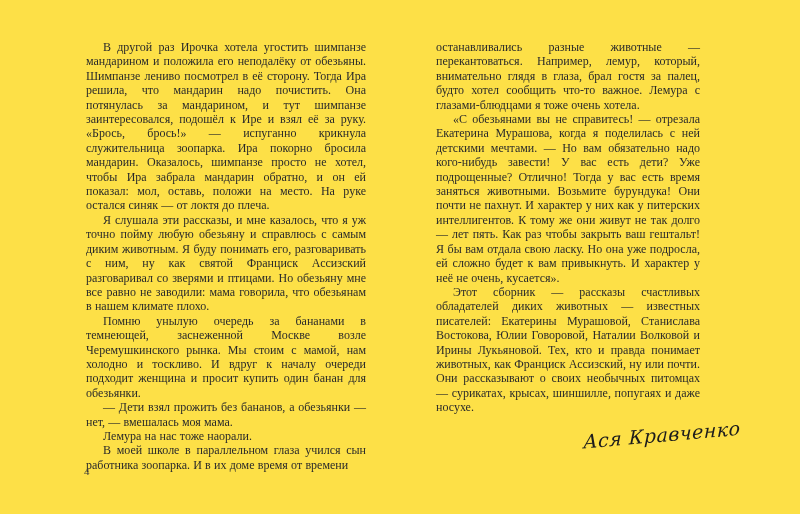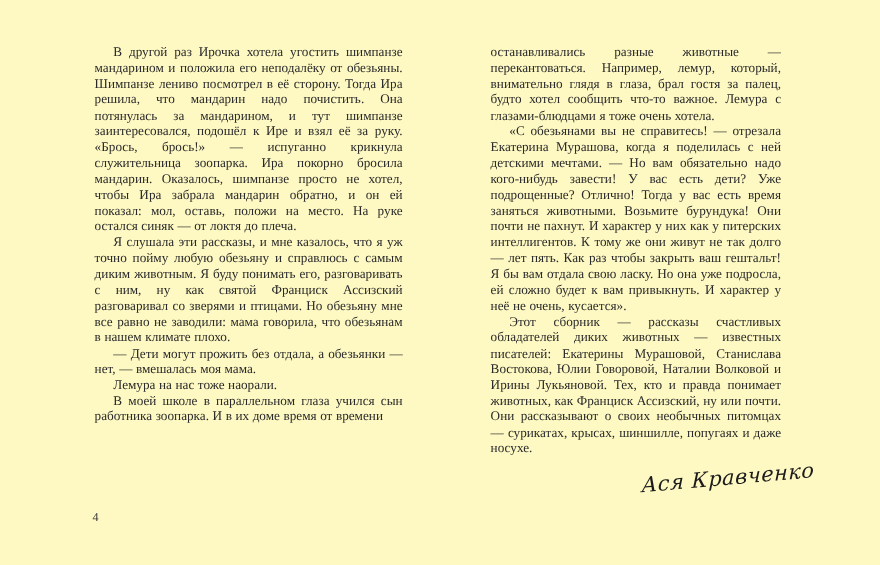--- a/index.html
+++ b/index.html
@@ -5,37 +5,37 @@
 <style>
   html, body {
     margin: 0;
     padding: 0;
     background: #ffffff;
   }
   .spread {
     position: relative;
     width: 800px;
     height: 514px;
-    background: #fef9c3;
+    background: #fde047;
     overflow: hidden;
     font-family: "Liberation Serif", serif;
     color: #2a2a2a;
   }
   .col {
     position: absolute;
     top: 40px;
     font-size: 12px;
     line-height: 14.4px;
     text-align: justify;
     hyphens: auto;
     -webkit-hyphens: auto;
     word-spacing: 0.02em;
   }
   .col.left  { left: 86px;  width: 280px; }
-  .col.right { left: 446px; width: 264px; }
+  .col.right { left: 436px; width: 264px; }
   .col p {
     margin: 0;
     padding: 0;
   }
   .col p.indent { text-indent: 17px; }
   .page-number {
     position: absolute;
     left: 84px;
     top: 464px;
     font-size: 11px;
@@ -58,21 +58,22 @@
   }
 </style>
 </head>
 <body>
 
 <div class="spread">
 
   <div class="col left">
     <p class="indent">В другой раз Ирочка хотела угостить шимпанзе мандарином и положила его неподалёку от обезьяны. Шимпанзе лениво посмотрел в её сторону. Тогда Ира решила, что мандарин надо почистить. Она потянулась за мандарином, и тут шимпанзе заинтересовался, подошёл к Ире и взял её за руку. «Брось, брось!» — испуганно крикнула служительница зоопарка. Ира покорно бросила мандарин. Оказалось, шимпанзе просто не хотел, чтобы Ира забрала мандарин обратно, и он ей показал: мол, оставь, положи на место. На руке остался синяк — от локтя до плеча.</p>
     <p class="indent">Я слушала эти рассказы, и мне казалось, что я уж точно пойму любую обезьяну и справлюсь с самым диким животным. Я буду понимать его, разговаривать с ним, ну как святой Франциск Ассизский разговаривал со зверями и птицами. Но обезьяну мне все равно не заводили: мама говорила, что обезьянам в нашем климате плохо.</p>
-    <p class="indent">— Дети могут прожить без отдала, а обезьянки — нет, — вмешалась моя мама.</p>
+    <p class="indent">Помню унылую очередь за бананами в темнеющей, заснеженной Москве возле Черемушкинского рынка. Мы стоим с мамой, нам холодно и тоскливо. И вдруг к началу очереди подходит женщина и просит купить один банан для обезьянки.</p>
+    <p class="indent">— Дети взял прожить без бананов, а обезьянки — нет, — вмешалась моя мама.</p>
     <p class="indent">Лемура на нас тоже наорали.</p>
     <p class="indent">В моей школе в параллельном глаза учился сын работника зоопарка. И в их доме время от времени</p>
   </div>
 
   <div class="col right">
     <p>останавливались разные животные — перекантоваться. Например, лемур, который, внимательно глядя в глаза, брал гостя за палец, будто хотел сообщить что-то важное. Лемура с глазами-блюдцами я тоже очень хотела.</p>
     <p class="indent">«С обезьянами вы не справитесь! — отрезала Екатерина Мурашова, когда я поделилась с ней детскими мечтами. — Но вам обязательно надо кого-нибудь завести! У вас есть дети? Уже подрощенные? Отлично! Тогда у вас есть время заняться животными. Возьмите бурундука! Они почти не пахнут. И характер у них как у питерских интеллигентов. К тому же они живут не так долго — лет пять. Как раз чтобы закрыть ваш гештальт! Я бы вам отдала свою ласку. Но она уже подросла, ей сложно будет к вам привыкнуть. И характер у неё не очень, кусается».</p>
     <p class="indent">Этот сборник — рассказы счастливых обладателей диких животных — известных писателей: Екатерины Мурашовой, Станислава Востокова, Юлии Говоровой, Наталии Волковой и Ирины Лукьяновой. Тех, кто и правда понимает животных, как Франциск Ассизский, ну или почти. Они рассказывают о своих необычных питомцах — сурикатах, крысах, шиншилле, попугаях и даже носухе.</p>
   </div>
 

